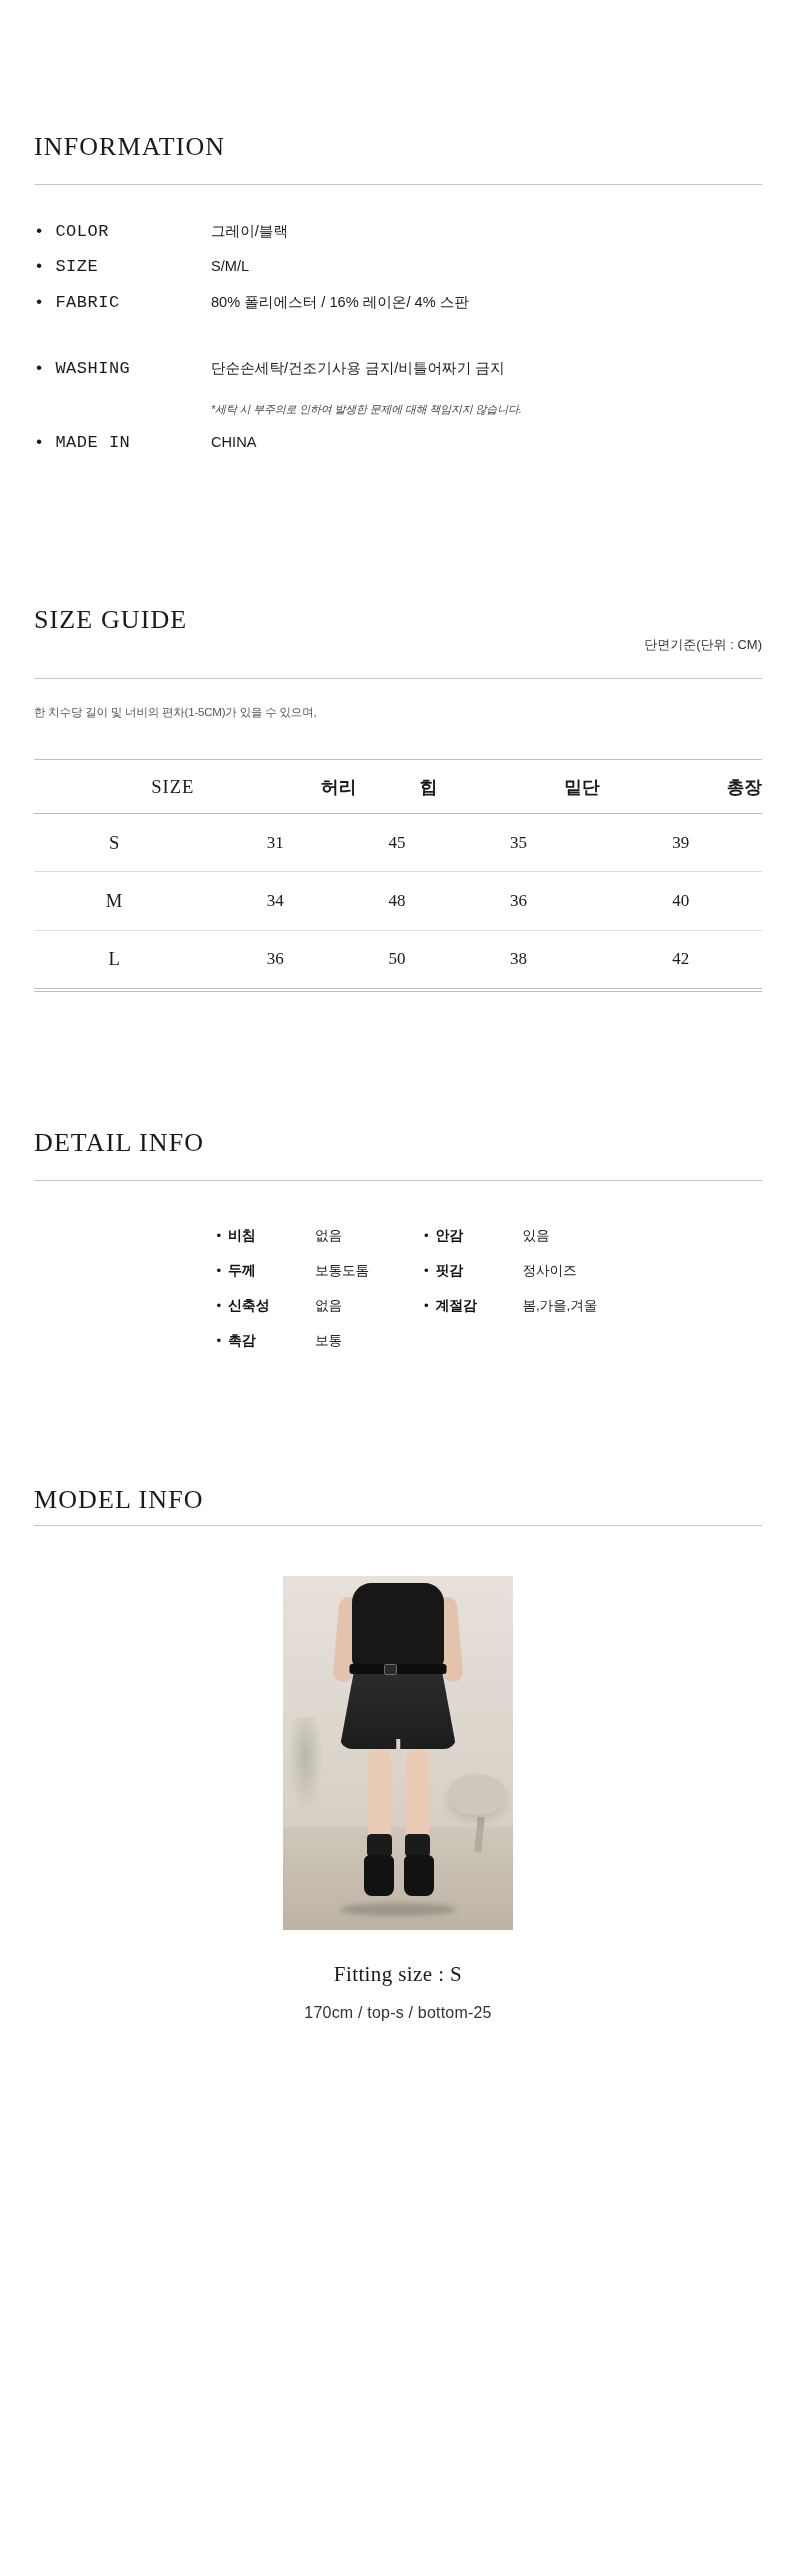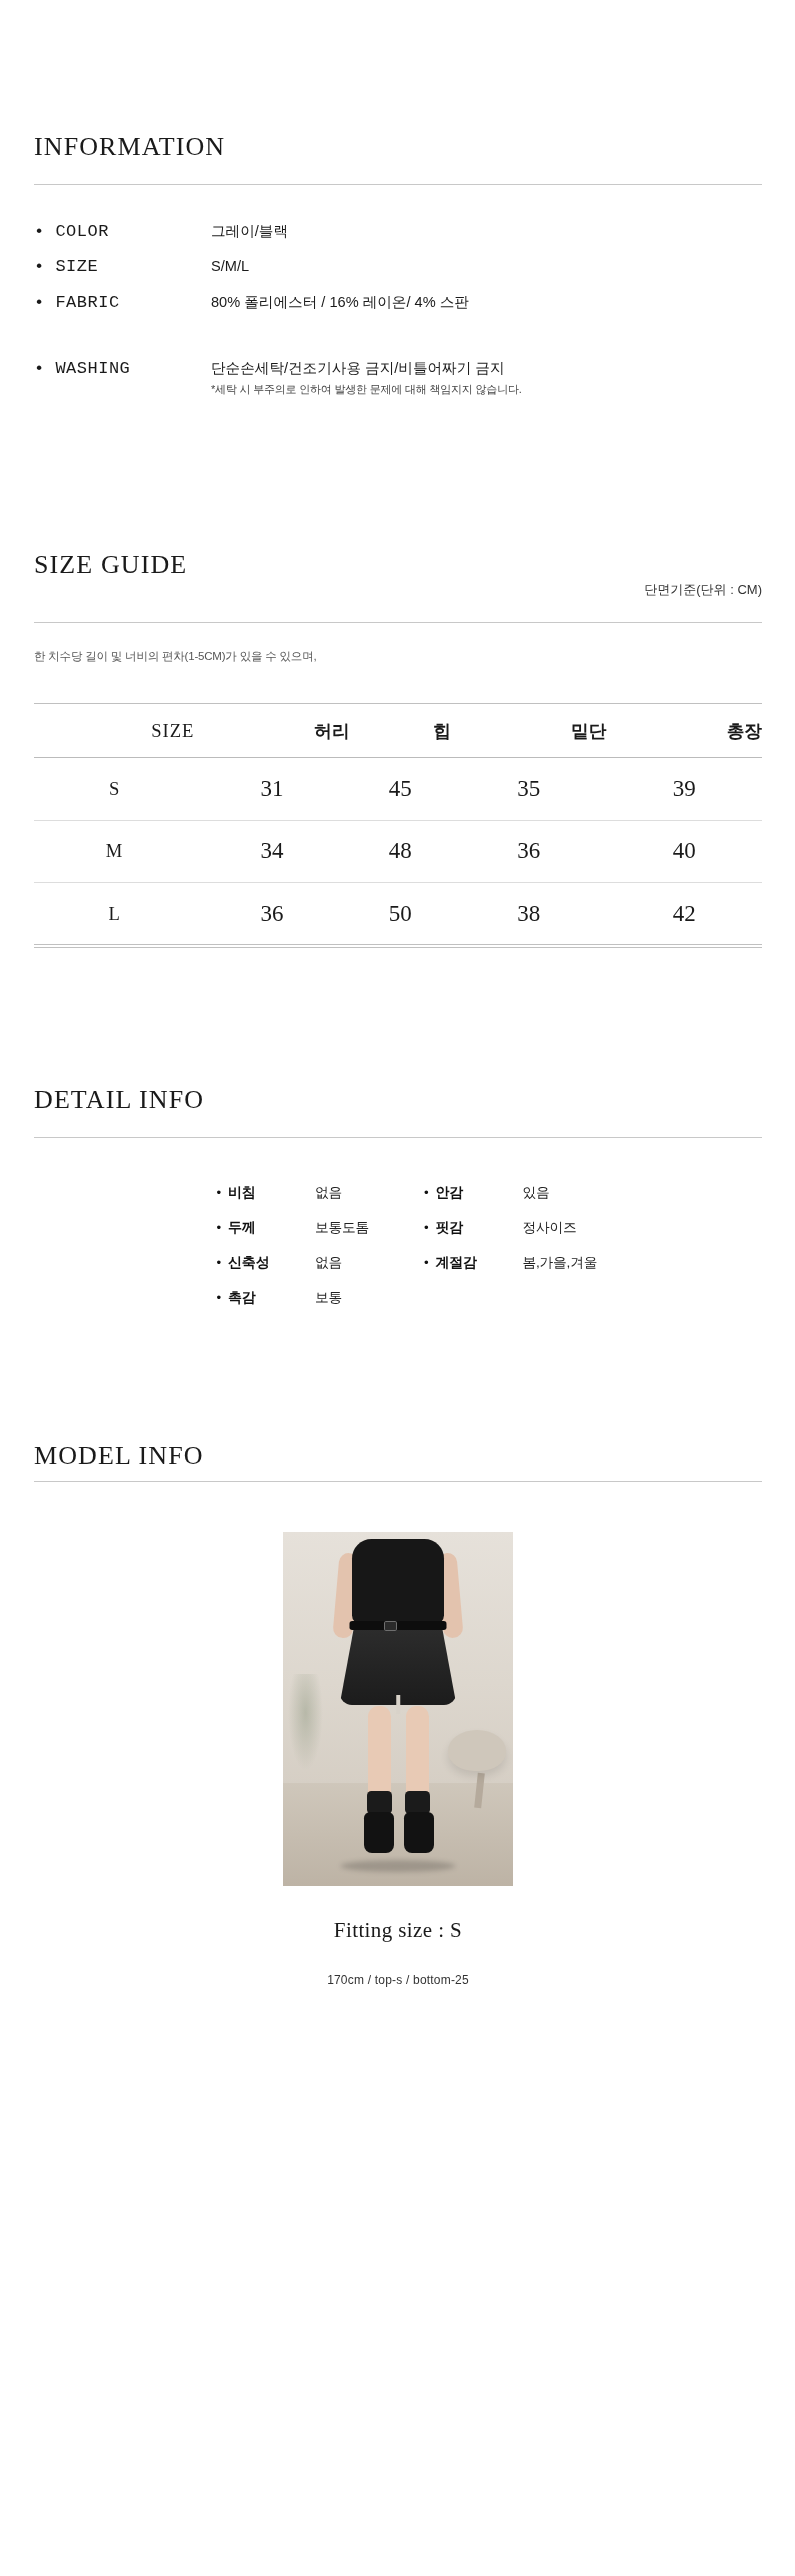--- a/index.html
+++ b/index.html
@@ -62,22 +62,23 @@
   }
   .info-value {
     font-family: "Liberation Sans", sans-serif;
     font-size: 14.6px;
     color: #1a1a1a;
     line-height: 1.35;
   }
   .info-note {
     font-size: 11px;
     color: #444444;
-    margin-top: 4px;
+    margin-top: 24px;
     letter-spacing: -0.2px;
+    font-style: italic;
   }
   .spacer-row td { padding-bottom: 46px; }
 
   
   #sizeguide-section {
     padding-top: 115px;
   }
   .sg-head {
     display: flex;
     align-items: flex-end;
@@ -116,21 +117,21 @@
     font-size: 18.6px;
     letter-spacing: 0.9px;
     width: 22%;
   }
   .size-table thead th.col-kr {
     font-family: "Liberation Sans", sans-serif;
     font-size: 17.7px;
     font-weight: bold;
   }
   .size-table tbody td {
-    font-size: 23px;
+    font-size: 17px;
     padding: 17.7px 0 17.7px 0;
   }
   .size-table tbody td.cell-size {
     font-size: 18.6px;
   }
   .size-table tbody tr { border-top: 0.9px solid #dddddd; }
   .size-table thead tr.hdr th { border-bottom: 0.9px solid #bbbbbb; }
   .table-top-line {
     border-top: 0.9px solid #c0c0c0;
     height: 3.5px;
@@ -291,23 +292,23 @@
   .fitting-size {
     text-align: center;
     font-family: "Liberation Serif", serif;
     font-size: 21px;
     color: #1a1a1a;
     margin-top: 32px;
     letter-spacing: 0.4px;
   }
   .fitting-detail {
     text-align: center;
-    font-size: 12px;
+    font-size: 16px;
     color: #333333;
-    margin-top: 30px;
+    margin-top: 17px;
     letter-spacing: 0.2px;
   }
 </style>
 </head>
 <body>
 
 <div class="page">
 
   <section class="section" id="information-section">
     <h2 class="sec-title">INFORMATION</h2>
@@ -326,20 +327,24 @@
         <tr class="spacer-row">
           <td class="info-label">• FABRIC</td>
           <td class="info-value">80% 폴리에스터 / 16% 레이온/ 4% 스판</td>
         </tr>
         <tr>
           <td class="info-label">• WASHING</td>
           <td class="info-value">
             <div>단순손세탁/건조기사용 금지/비틀어짜기 금지</div>
             <div class="info-note">*세탁 시 부주의로 인하여 발생한 문제에 대해 책임지지 않습니다.</div>
           </td>
+        </tr>
+        <tr>
+          <td class="info-label">• MADE IN</td>
+          <td class="info-value">CHINA</td>
         </tr>
       </tbody>
     </table>
   </section>
 
   <section class="section" id="sizeguide-section">
     <div class="sg-head">
       <h2 class="sec-title">SIZE GUIDE</h2>
       <div class="sg-unit">단면기준(단위 : CM)</div>
     </div>

